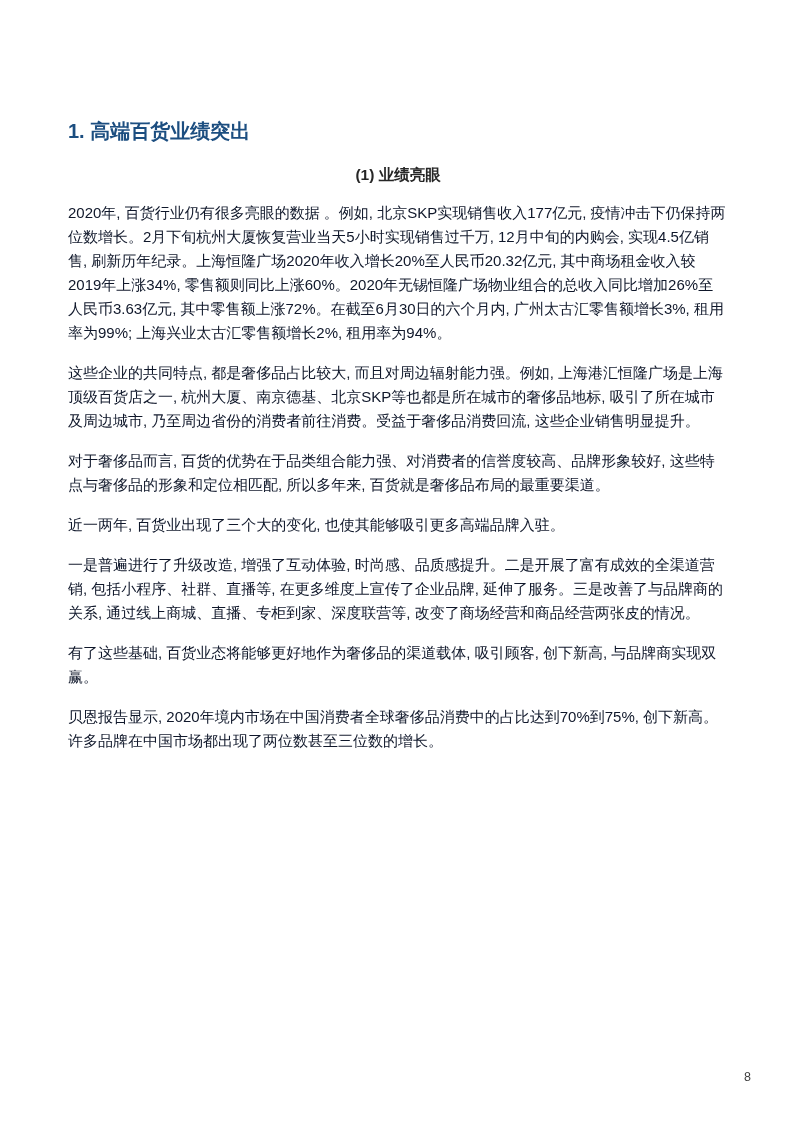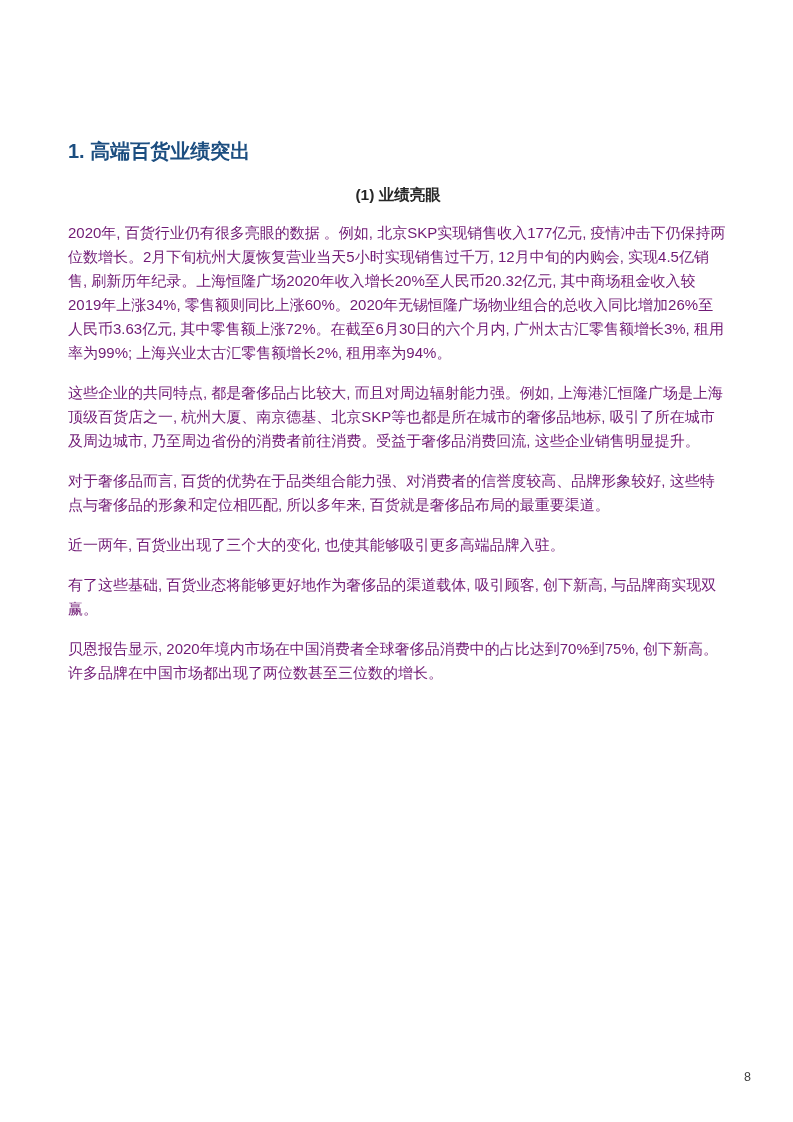--- a/index.html
+++ b/index.html
@@ -13,42 +13,41 @@
     height: 1122px;
     background: #ffffff;
     overflow: hidden;
     font-family: "Liberation Sans", "DejaVu Sans", sans-serif;
   }
   .content {
     position: absolute;
     top: 118px;
     left: 68px;
     width: 660px;
-    margin-top: 20px;
   }
   .doc-heading {
     margin: 0 0 20px 0;
     font-size: 20px;
     line-height: 26px;
     font-weight: bold;
     color: #1C4E80;
   }
   .sub-heading {
     margin: 6px 0 16px 0;
     font-size: 15.5px;
     line-height: 21px;
     font-weight: bold;
     color: #262626;
     text-align: center;
   }
   .para {
     margin: 0 0 16px 0;
     font-size: 15px;
     line-height: 24px;
-    color: #701a75;
+    color: #0f172a;
     text-align: left;
   }
   .page-number {
     position: absolute;
     right: 42px;
     bottom: 38px;
     font-size: 12.5px;
     color: #404040;
   }
 </style>
@@ -59,20 +58,21 @@
   <div class="content">
 
     <h1 class="doc-heading">1. 高端百货业绩突出</h1>
 
     <h2 class="sub-heading">(1) 业绩亮眼</h2>
     <p class="para">2020年, 百货行业仍有很多亮眼的数据 。例如, 北京SKP实现销售收入177亿元, 疫情冲击下仍保持两位数增长。2月下旬杭州大厦恢复营业当天5小时实现销售过千万, 12月中旬的内购会, 实现4.5亿销售, 刷新历年纪录。上海恒隆广场2020年收入增长20%至人民币20.32亿元, 其中商场租金收入较2019年上涨34%, 零售额则同比上涨60%。2020年无锡恒隆广场物业组合的总收入同比增加26%至人民币3.63亿元, 其中零售额上涨72%。在截至6月30日的六个月内, 广州太古汇零售额增长3%, 租用率为99%; 上海兴业太古汇零售额增长2%, 租用率为94%。</p>
     <p class="para">这些企业的共同特点, 都是奢侈品占比较大, 而且对周边辐射能力强。例如, 上海港汇恒隆广场是上海顶级百货店之一, 杭州大厦、南京德基、北京SKP等也都是所在城市的奢侈品地标, 吸引了所在城市及周边城市, 乃至周边省份的消费者前往消费。受益于奢侈品消费回流, 这些企业销售明显提升。</p>
 
     <p class="para">对于奢侈品而言, 百货的优势在于品类组合能力强、对消费者的信誉度较高、品牌形象较好, 这些特点与奢侈品的形象和定位相匹配, 所以多年来, 百货就是奢侈品布局的最重要渠道。</p>
     <p class="para">近一两年, 百货业出现了三个大的变化, 也使其能够吸引更多高端品牌入驻。</p>
+    <p class="para">一是普遍进行了升级改造, 增强了互动体验, 时尚感、品质感提升。二是开展了富有成效的全渠道营销, 包括小程序、社群、直播等, 在更多维度上宣传了企业品牌, 延伸了服务。三是改善了与品牌商的关系, 通过线上商城、直播、专柜到家、深度联营等, 改变了商场经营和商品经营两张皮的情况。</p>
     <p class="para">有了这些基础, 百货业态将能够更好地作为奢侈品的渠道载体, 吸引顾客, 创下新高, 与品牌商实现双赢。</p>
 
     <p class="para">贝恩报告显示, 2020年境内市场在中国消费者全球奢侈品消费中的占比达到70%到75%, 创下新高。许多品牌在中国市场都出现了两位数甚至三位数的增长。</p>
 
   </div>
 
   <div class="page-number">8</div>
 </div>
 
 </body></html>

